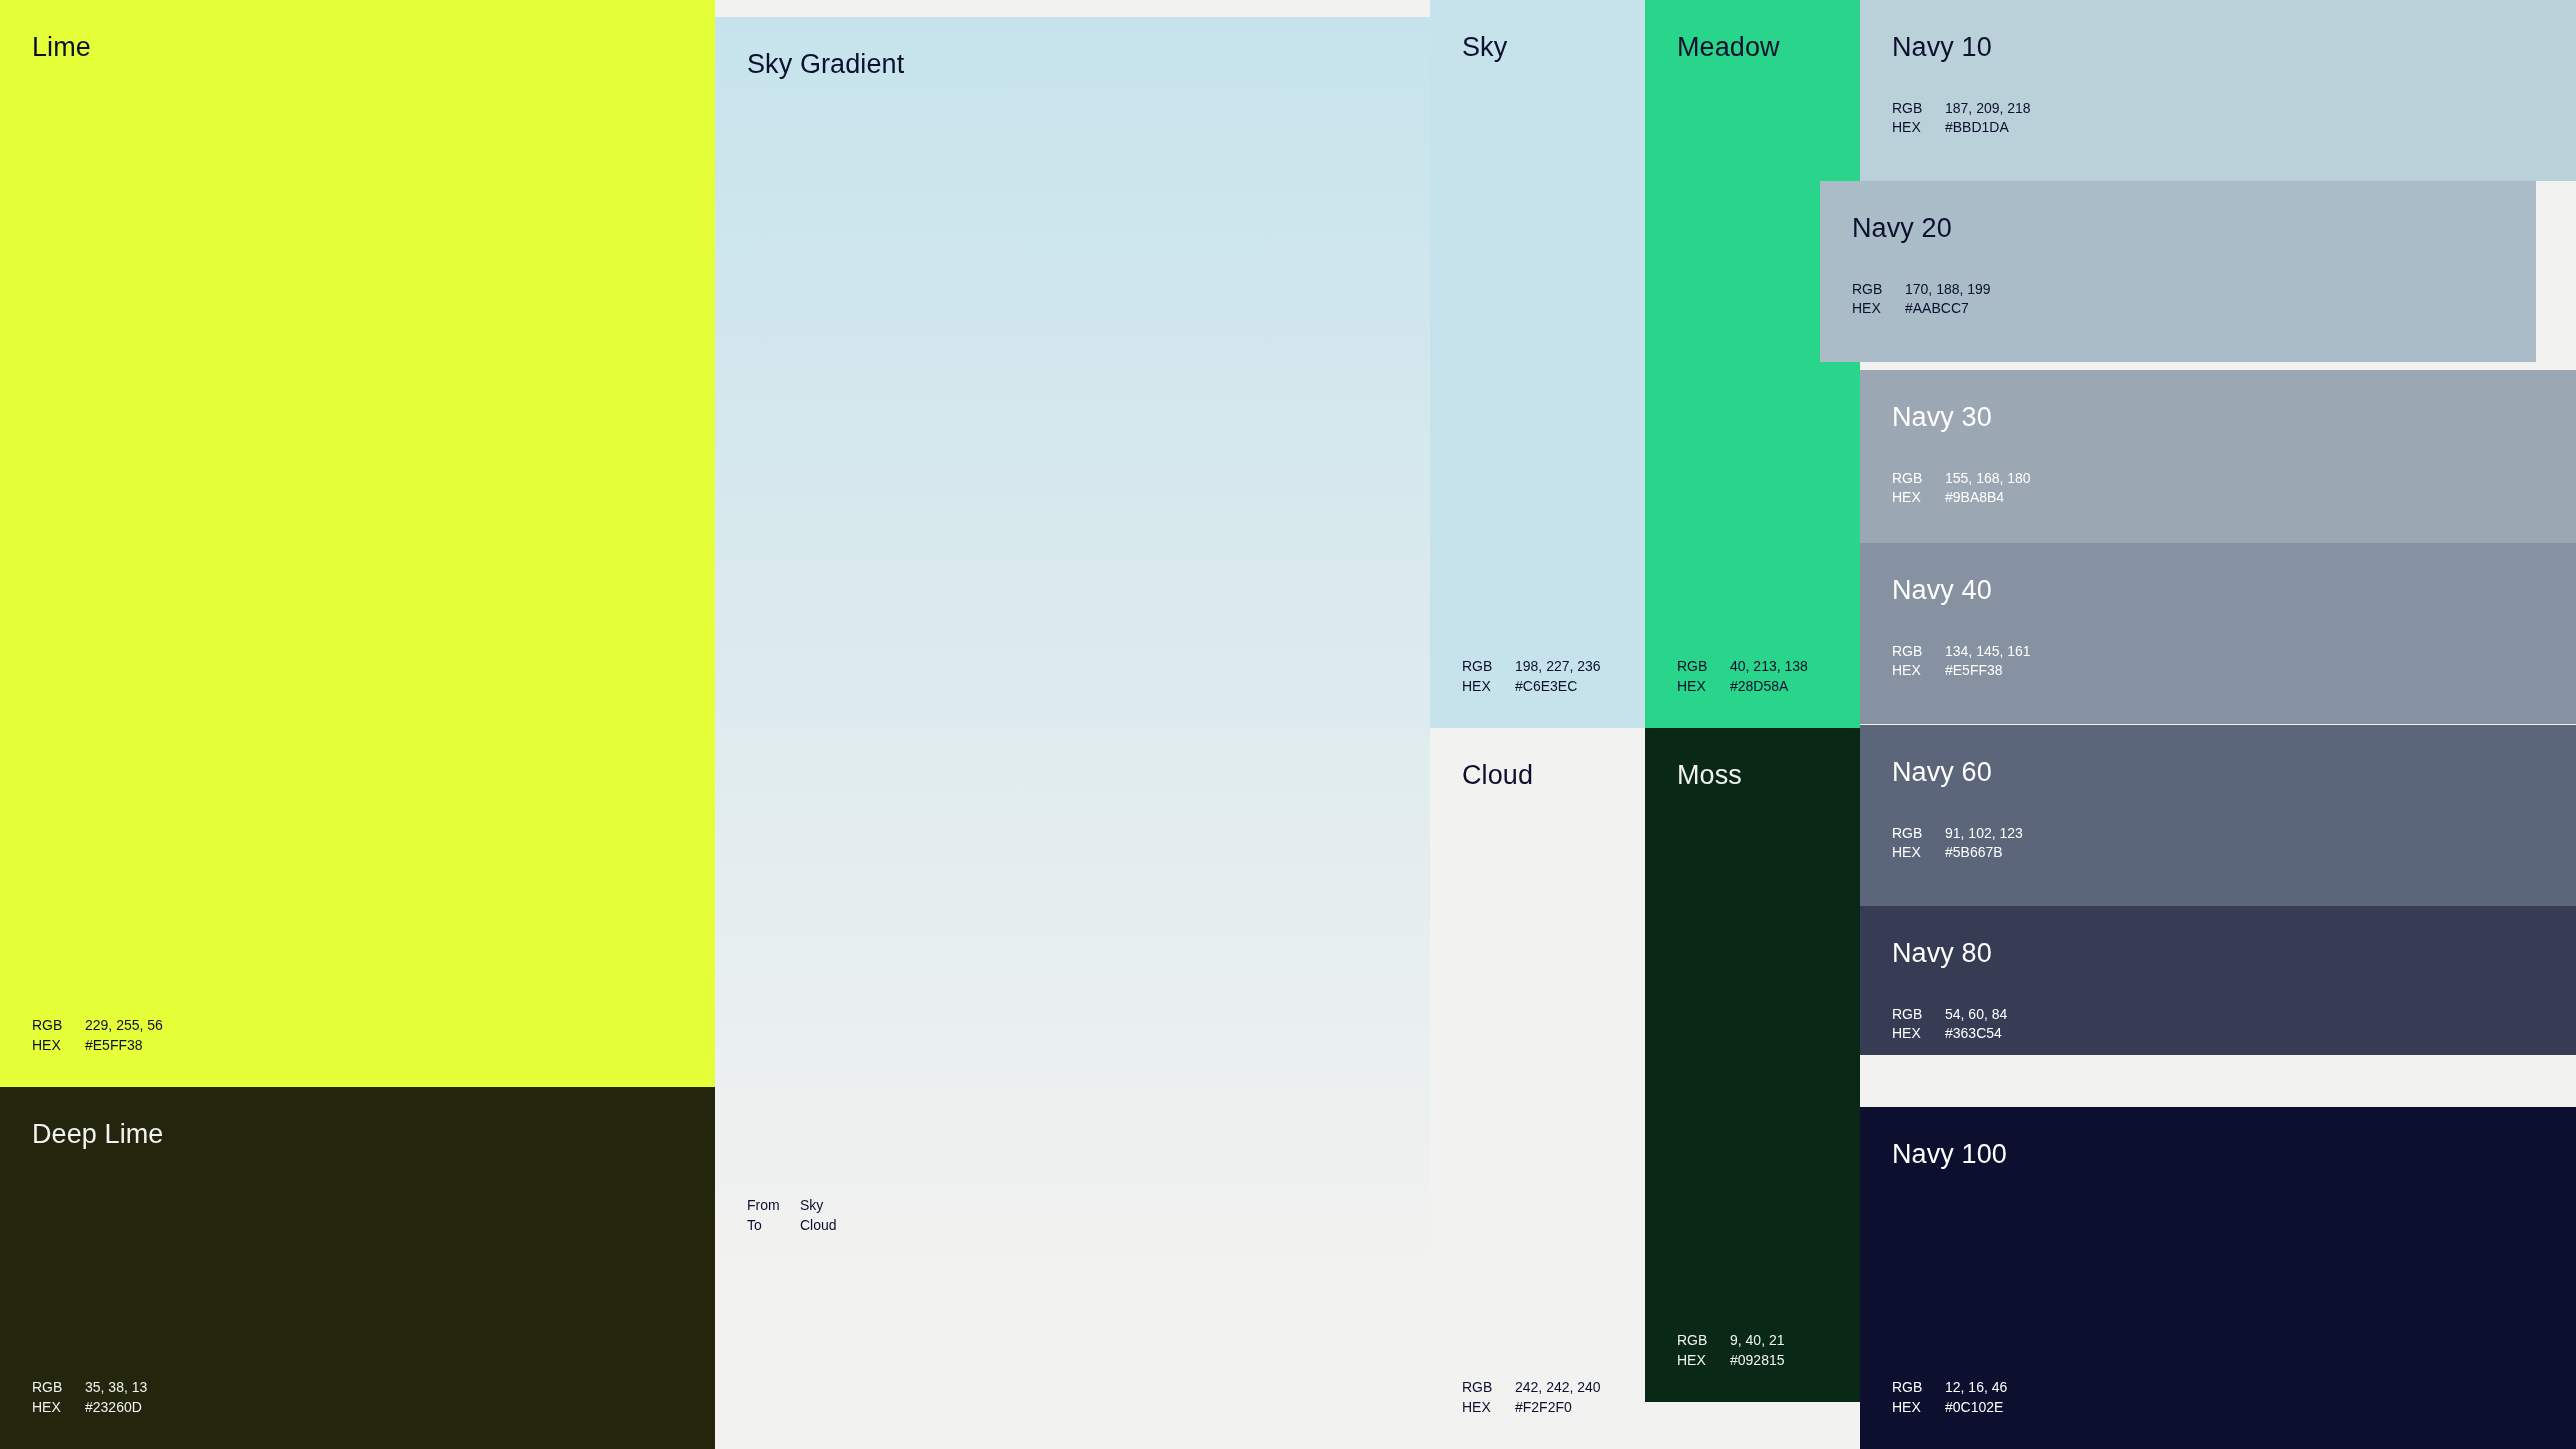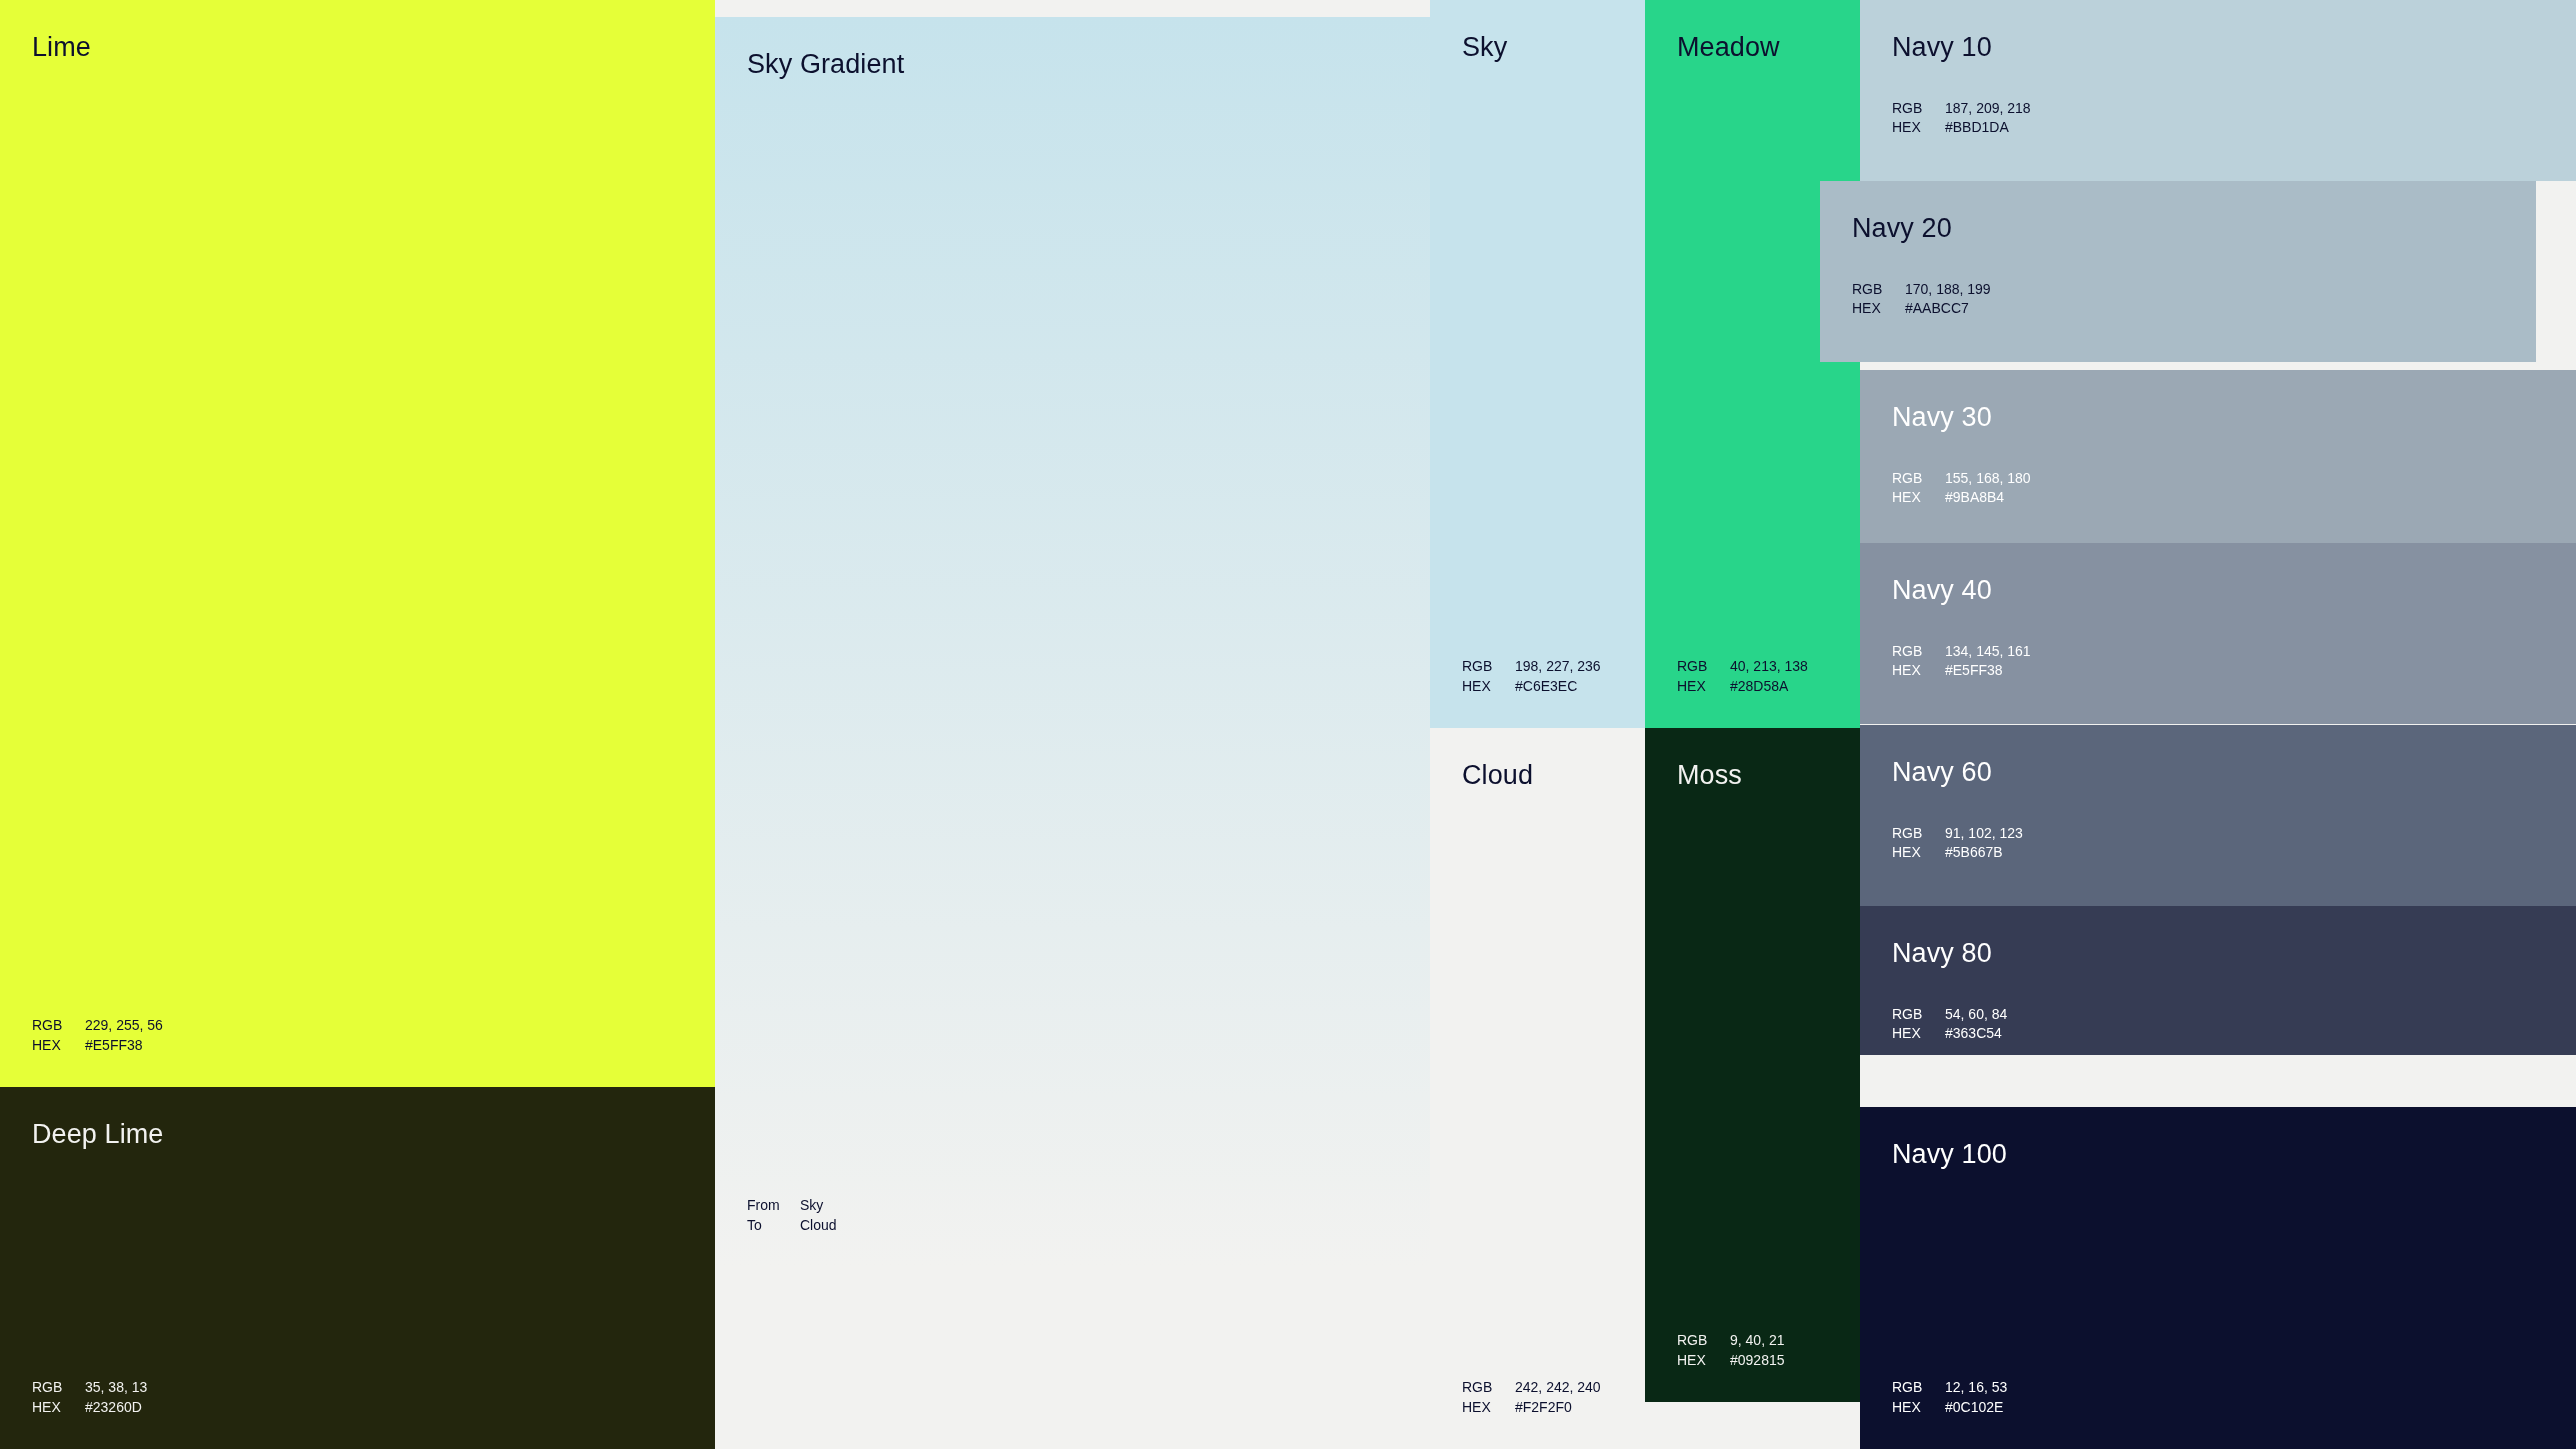--- a/index.html
+++ b/index.html
@@ -265,21 +265,21 @@
         <span class="meta-val">#363C54</span>
       </div>
     </div>
   </div>
 
   <div class="swatch" id="sw-navy-100" style="background: rgb(12, 16, 46);">
     <div class="sw-name tone-light">Navy 100</div>
     <div class="sw-meta meta-bottom tone-light">
       <div class="meta-row">
         <span class="meta-key">RGB</span>
-        <span class="meta-val">12, 16, 53</span>
+        <span class="meta-val">12, 16, 46</span>
       </div>
       <div class="meta-row">
         <span class="meta-key">HEX</span>
         <span class="meta-val">#0C102E</span>
       </div>
     </div>
   </div>
 
 </div>
 

